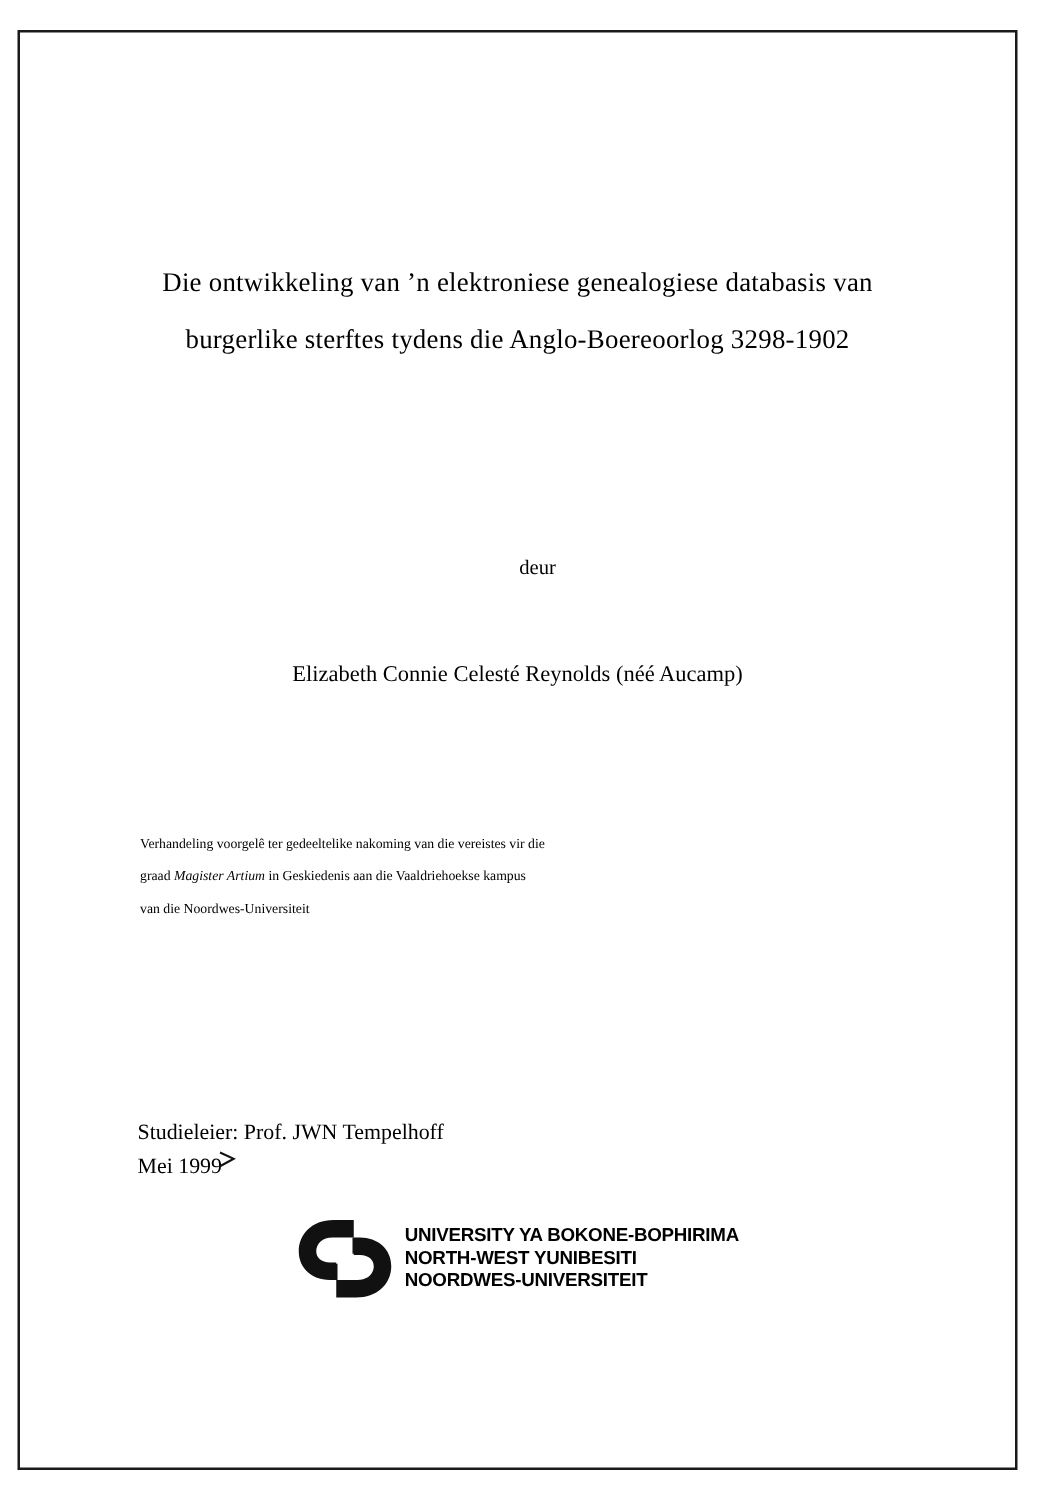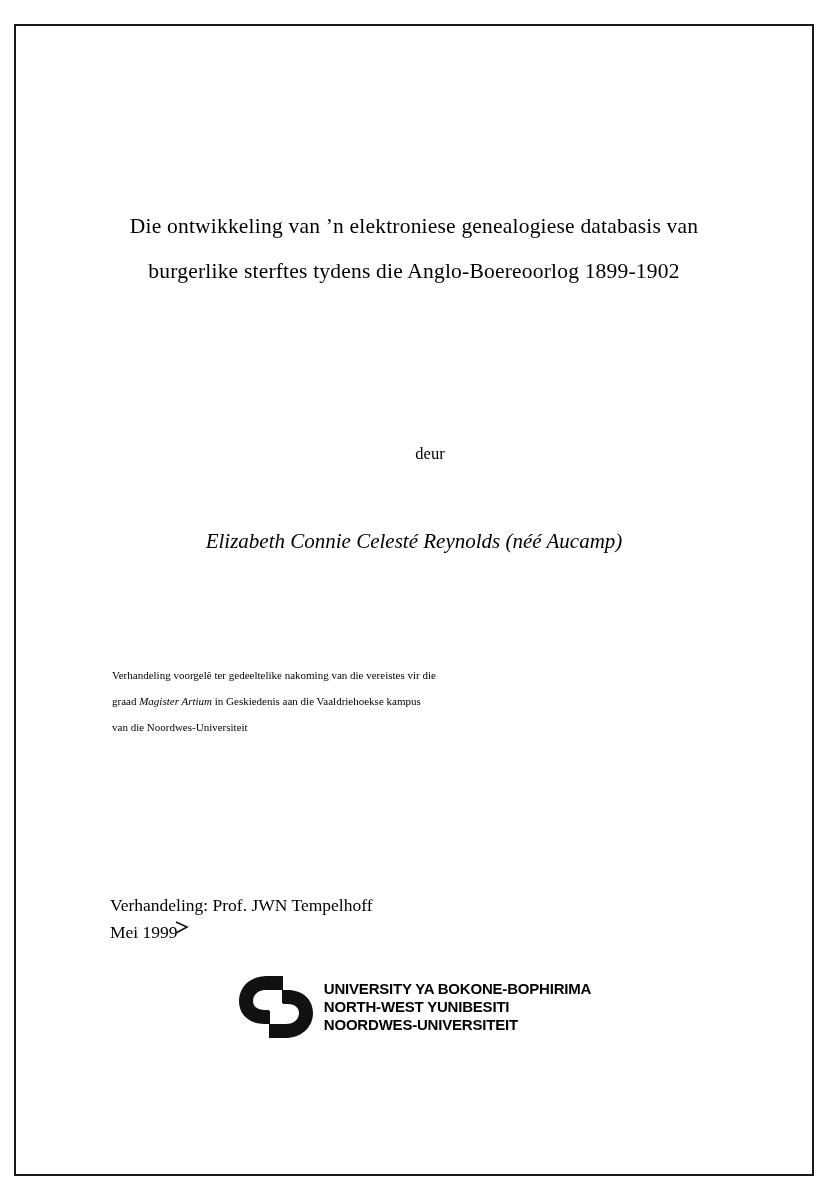--- a/index.html
+++ b/index.html
@@ -57,22 +57,21 @@
     width: 644px;
     text-align: center;
     font-size: 16.5px;
   }
   .author {
     position: absolute;
     left: 0;
     top: 505px;
     width: 644px;
     text-align: center;
-    font-size: 21px;
-    font-style: italic;
+    font-size: 18px;
   }
   .statement {
     position: absolute;
     left: 20px;
     top: 638px;
     width: 616px;
     font-size: 11px;
     line-height: 26px;
   }
   .statement .just {
@@ -133,35 +132,35 @@
 </head>
 <body>
 
 <div class="page">
   <div class="page-frame"></div>
 
   <div class="content">
 
     <div class="title-block">
       <div class="title-line">Die ontwikkeling van ’n elektroniese genealogiese databasis van</div>
-      <div class="title-line">burgerlike sterftes tydens die Anglo-Boereoorlog 1899-1902</div>
+      <div class="title-line">burgerlike sterftes tydens die Anglo-Boereoorlog 3298-1902</div>
     </div>
 
     <div class="byline-label">deur</div>
 
     <div class="author">Elizabeth Connie Celesté Reynolds (néé Aucamp)</div>
 
     <div class="statement">
       <div class="just">Verhandeling voorgelê ter gedeeltelike nakoming van die vereistes vir die</div>
       <div class="tail"><span>graad </span><em>Magister Artium</em><span> in Geskiedenis aan die Vaaldriehoekse kampus</span></div>
       <div class="tail">van die Noordwes-Universiteit</div>
     </div>
 
     <div class="supervisor">
-      <div>Verhandeling: Prof. JWN Tempelhoff</div>
+      <div>Studieleier: Prof. JWN Tempelhoff</div>
       <div class="date-line">
         <span>Mei 1999</span>
         <svg class="scribble" viewBox="0 0 14 16">
           <path d="M1 2 L12 7 L1 13" stroke="#111" stroke-width="1.6" fill="none"></path>
         </svg>
       </div>
     </div>
 
     <div class="logo">
       <svg class="logo-mark" viewBox="0 0 78 70">

